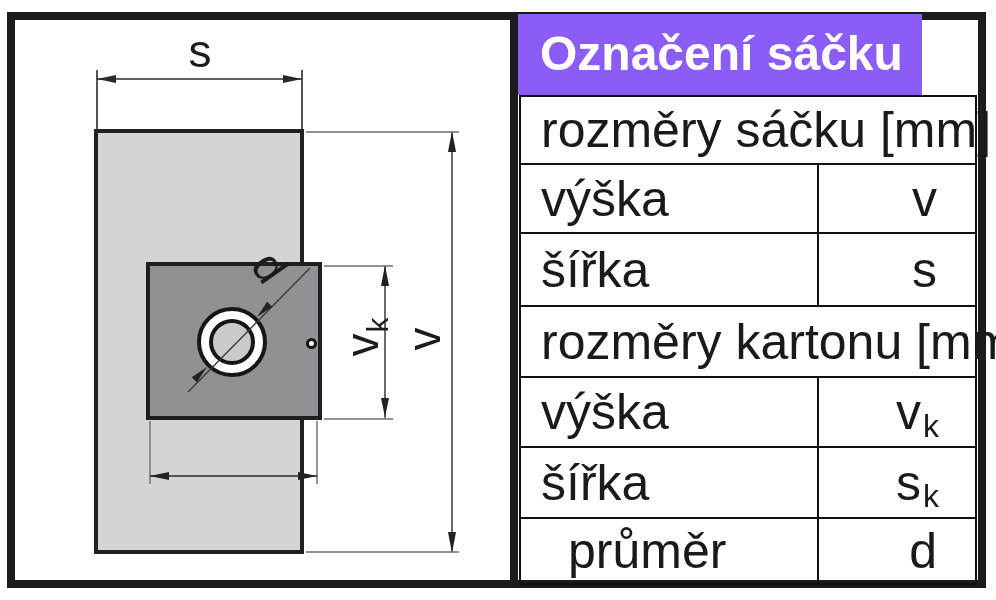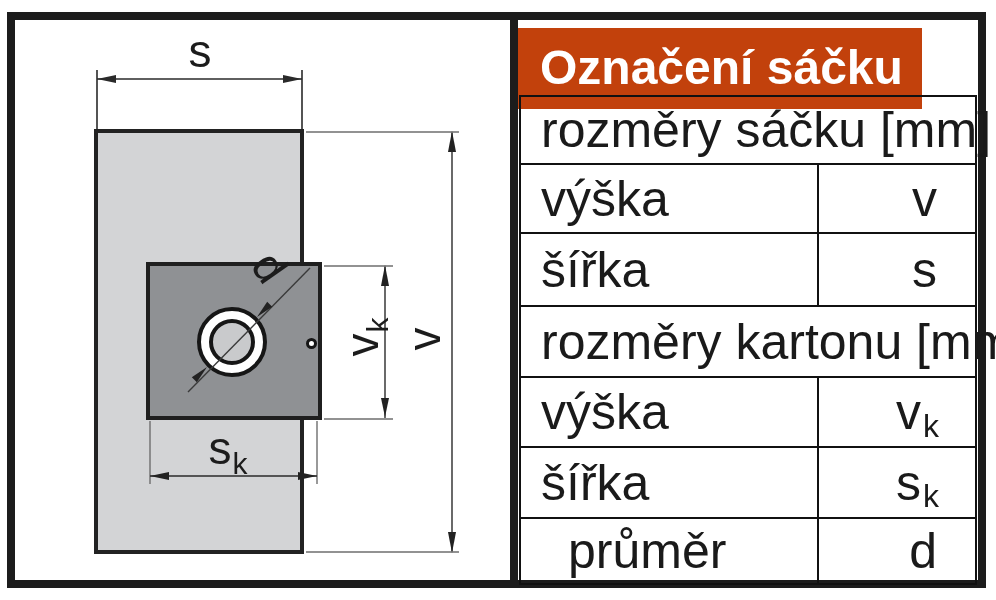--- a/index.html
+++ b/index.html
@@ -29,21 +29,21 @@
   .lab-vk{left:318px;top:314px;width:88px;transform:rotate(-90deg);}
   .lab-sk{left:186px;top:425px;width:84px;}
   .lab-d{left:250px;top:244px;width:40px;transform:rotate(55deg);}
   .subk{font-size:30px;position:relative;top:10px;margin-left:1px;}
 
   
   .watermark{left:288px;top:230px;font-size:64px;letter-spacing:2px;color:rgba(140,140,140,0.24);
              z-index:30;white-space:nowrap;pointer-events:none;}
 
   
-  .tbl-header{left:518px;top:28px;width:404px;height:81px;background:#c2410c;color:#ffffff;
+  .tbl-header{left:518px;top:14px;width:404px;height:81px;background:#8b5cf6;color:#ffffff;
               font-size:48px;font-weight:bold;line-height:80px;padding-left:22px;box-sizing:border-box;white-space:nowrap;}
   .tbl-body{left:519px;top:95px;width:458px;height:490px;border:2px solid #111;box-sizing:border-box;
             display:flex;flex-direction:column;font-size:50px;}
   .trow{display:flex;border-bottom:2px solid #111;box-sizing:border-box;align-items:stretch;}
   .trow:last-child{border-bottom:none;flex:1;padding-left:27px;}
   .r1{height:68px;} .r2{height:69px;} .r3{height:73px;} .r4{height:71px;} .r5{height:70px;} .r6{height:71px;}
   .lcell{flex:1;display:flex;align-items:center;padding-left:20px;box-sizing:border-box;white-space:nowrap;}
   .vcell{width:158px;border-left:2px solid #111;box-sizing:border-box;display:flex;align-items:center;
          justify-content:flex-end;padding-right:36px;}
   .vsub{font-size:32px;position:relative;top:14px;margin-left:2px;}
@@ -100,21 +100,20 @@
     <g stroke="#3a3a3a" stroke-width="1.4" fill="#222">
       <line x1="188" y1="392" x2="310" y2="268"></line>
       <polygon points="257,317 272.2,306.8 267.2,301.8" stroke="none"></polygon>
       <polygon points="207,367 196.8,382.2 191.8,377.2" stroke="none"></polygon>
     </g>
   </svg>
 
   <div class="abs dlabel lab-s">s</div>
   <div class="abs dlabel lab-v">v</div>
   <div class="abs dlabel lab-vk"><span>v</span><span class="subk">k</span></div>
-  <div class="abs dlabel lab-sk"><span>s</span><span class="subk">k</span></div>
   <div class="abs dlabel lab-d">d</div>
 
 
   <div class="abs tbl-header">Označení sáčku</div>
 
   <div class="abs tbl-body">
     <div class="trow r1">
       <div class="lcell">rozměry sáčku [mm]</div>
     </div>
     <div class="trow r2">

